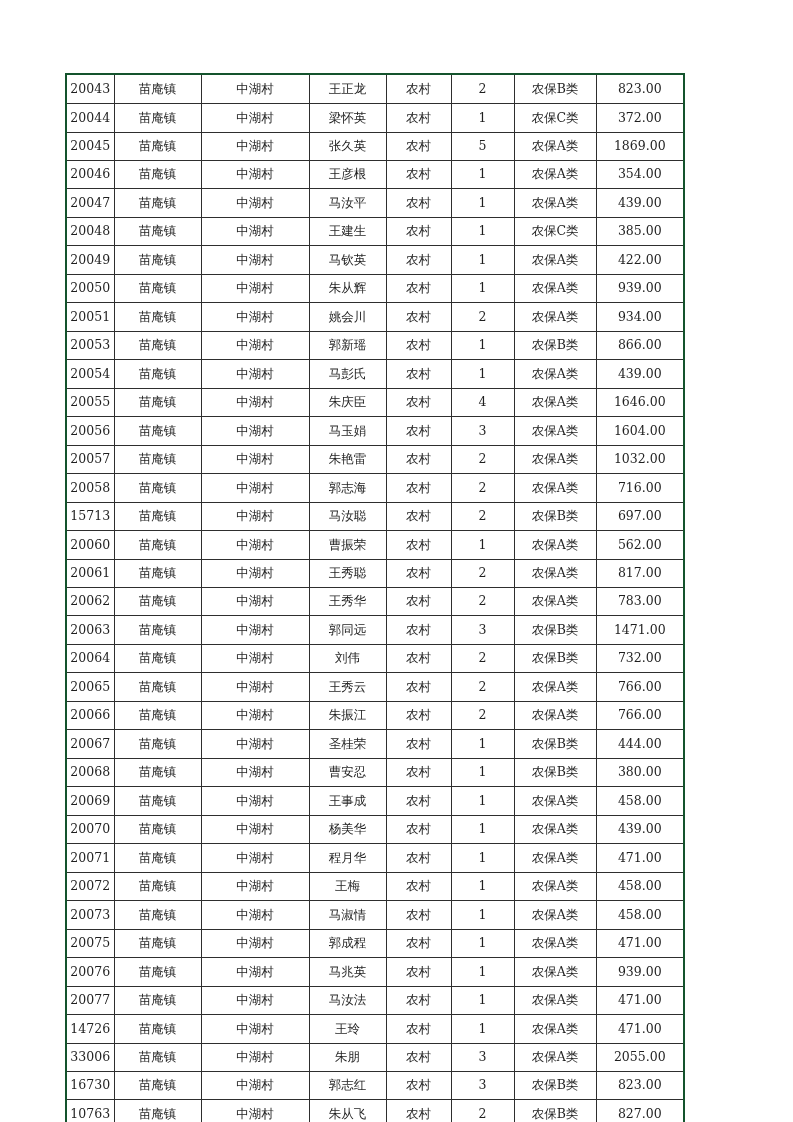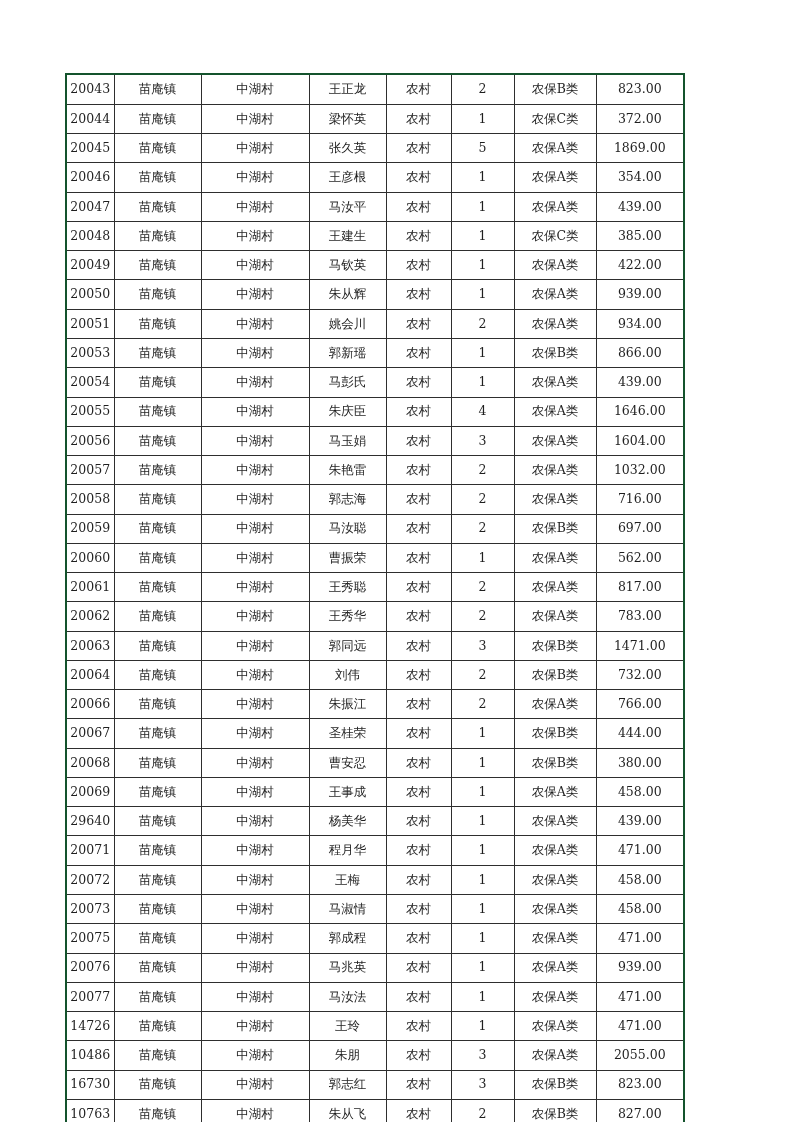--- a/index.html
+++ b/index.html
@@ -201,21 +201,21 @@
           <td>20058</td>
           <td>苗庵镇</td>
           <td>中湖村</td>
           <td>郭志海</td>
           <td>农村</td>
           <td>2</td>
           <td>农保A类</td>
           <td>716.00</td>
         </tr>
         <tr>
-          <td>20059</td>
+          <td>15713</td>
           <td>苗庵镇</td>
           <td>中湖村</td>
           <td>马汝聪</td>
           <td>农村</td>
           <td>2</td>
           <td>农保B类</td>
           <td>697.00</td>
         </tr>
         <tr>
           <td>20060</td>
@@ -261,20 +261,30 @@
           <td>20064</td>
           <td>苗庵镇</td>
           <td>中湖村</td>
           <td>刘伟</td>
           <td>农村</td>
           <td>2</td>
           <td>农保B类</td>
           <td>732.00</td>
         </tr>
         <tr>
+          <td>20065</td>
+          <td>苗庵镇</td>
+          <td>中湖村</td>
+          <td>王秀云</td>
+          <td>农村</td>
+          <td>2</td>
+          <td>农保A类</td>
+          <td>766.00</td>
+        </tr>
+        <tr>
           <td>20066</td>
           <td>苗庵镇</td>
           <td>中湖村</td>
           <td>朱振江</td>
           <td>农村</td>
           <td>2</td>
           <td>农保A类</td>
           <td>766.00</td>
         </tr>
         <tr>
@@ -301,21 +311,21 @@
           <td>20069</td>
           <td>苗庵镇</td>
           <td>中湖村</td>
           <td>王事成</td>
           <td>农村</td>
           <td>1</td>
           <td>农保A类</td>
           <td>458.00</td>
         </tr>
         <tr>
-          <td>29640</td>
+          <td>20070</td>
           <td>苗庵镇</td>
           <td>中湖村</td>
           <td>杨美华</td>
           <td>农村</td>
           <td>1</td>
           <td>农保A类</td>
           <td>439.00</td>
         </tr>
         <tr>
           <td>20071</td>
@@ -381,21 +391,21 @@
           <td>14726</td>
           <td>苗庵镇</td>
           <td>中湖村</td>
           <td>王玲</td>
           <td>农村</td>
           <td>1</td>
           <td>农保A类</td>
           <td>471.00</td>
         </tr>
         <tr>
-          <td>10486</td>
+          <td>33006</td>
           <td>苗庵镇</td>
           <td>中湖村</td>
           <td>朱朋</td>
           <td>农村</td>
           <td>3</td>
           <td>农保A类</td>
           <td>2055.00</td>
         </tr>
         <tr>
           <td>16730</td>

